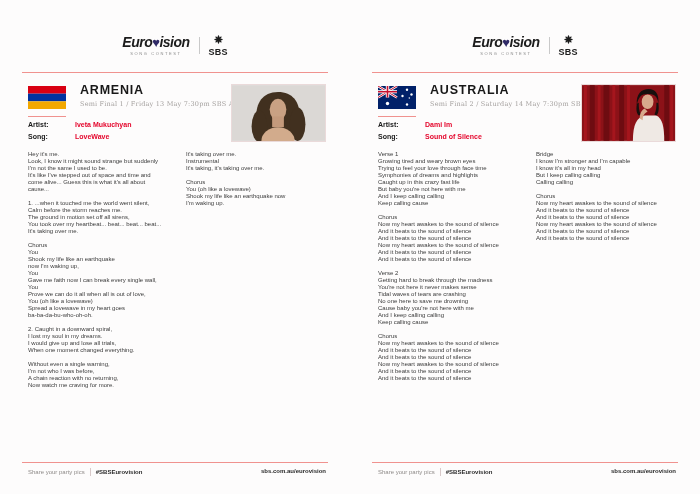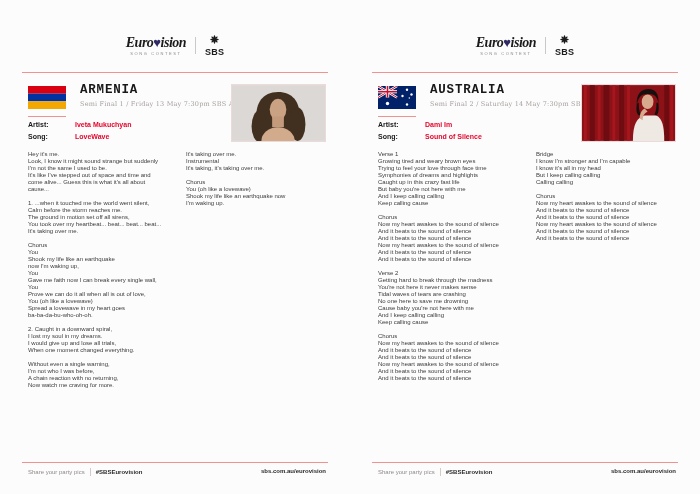--- a/index.html
+++ b/index.html
@@ -13,42 +13,42 @@
   .spread { display:flex; width:700px; height:494px; }
   .page { position:relative; width:350px; height:494px; background:#fdfcfc; }
 
   
   .logo-row {
     position:absolute; top:34px; left:0; right:0;
     display:flex; align-items:center; justify-content:center; gap:9px;
   }
   .esc-logo { text-align:center; }
   .esc-wordmark {
-    font-family:Liberation Serif, serif; font-style:italic; font-weight:bold;
+    font-family:Liberation Sans, sans-serif; font-style:italic; font-weight:bold;
     font-size:14px; letter-spacing:-0.5px; color:#1c1c1c; line-height:14px;
   }
   .esc-heart { font-style:normal; font-size:13px; }
   .esc-sub {
     font-size:4px; letter-spacing:1.6px; color:#8a8a8a; margin-top:1px;
   }
   .logo-divider { width:1px; height:17px; background:#c9c9c9; }
   .sbs-logo { display:flex; align-items:center; gap:2px;flex-direction:column; }
   .sbs-text { font-weight:bold; font-size:9px; letter-spacing:0.2px; color:#1c1c1c; }
 
   .rule { position:absolute; left:22px; right:22px; height:1px; background:#f0928f; }
   .rule-top { top:72px; }
   .rule-bottom { top:462px; }
 
   
   .flag { position:absolute; top:86px; left:28px; width:38px; height:23px; display:block; }
   .flag svg { display:block; width:38px; height:23px; }
   .flag-underline { position:absolute; top:116px; left:28px; width:38px; height:1px; background:#f0928f; }
   .country-name {
     position:absolute; top:83px; left:80px;
-    font-family:Liberation Mono, monospace; font-weight:bold;
+    font-family:Liberation Sans, sans-serif; font-weight:bold;
     font-size:12.5px; letter-spacing:0.8px; color:#181818;
   }
   .country-sub {
     position:absolute; top:100px; left:80px;
     font-family:"DejaVu Serif", serif;
     font-size:6.5px; color:#a39f9d; letter-spacing:0.2px;
   }
   .meta-label { position:absolute; left:28px; font-size:7px; font-weight:bold; color:#1a1a1a; }
   .meta-value { position:absolute; left:75px; font-size:7px; font-weight:bold; }
   .row-artist { top:121px; }

